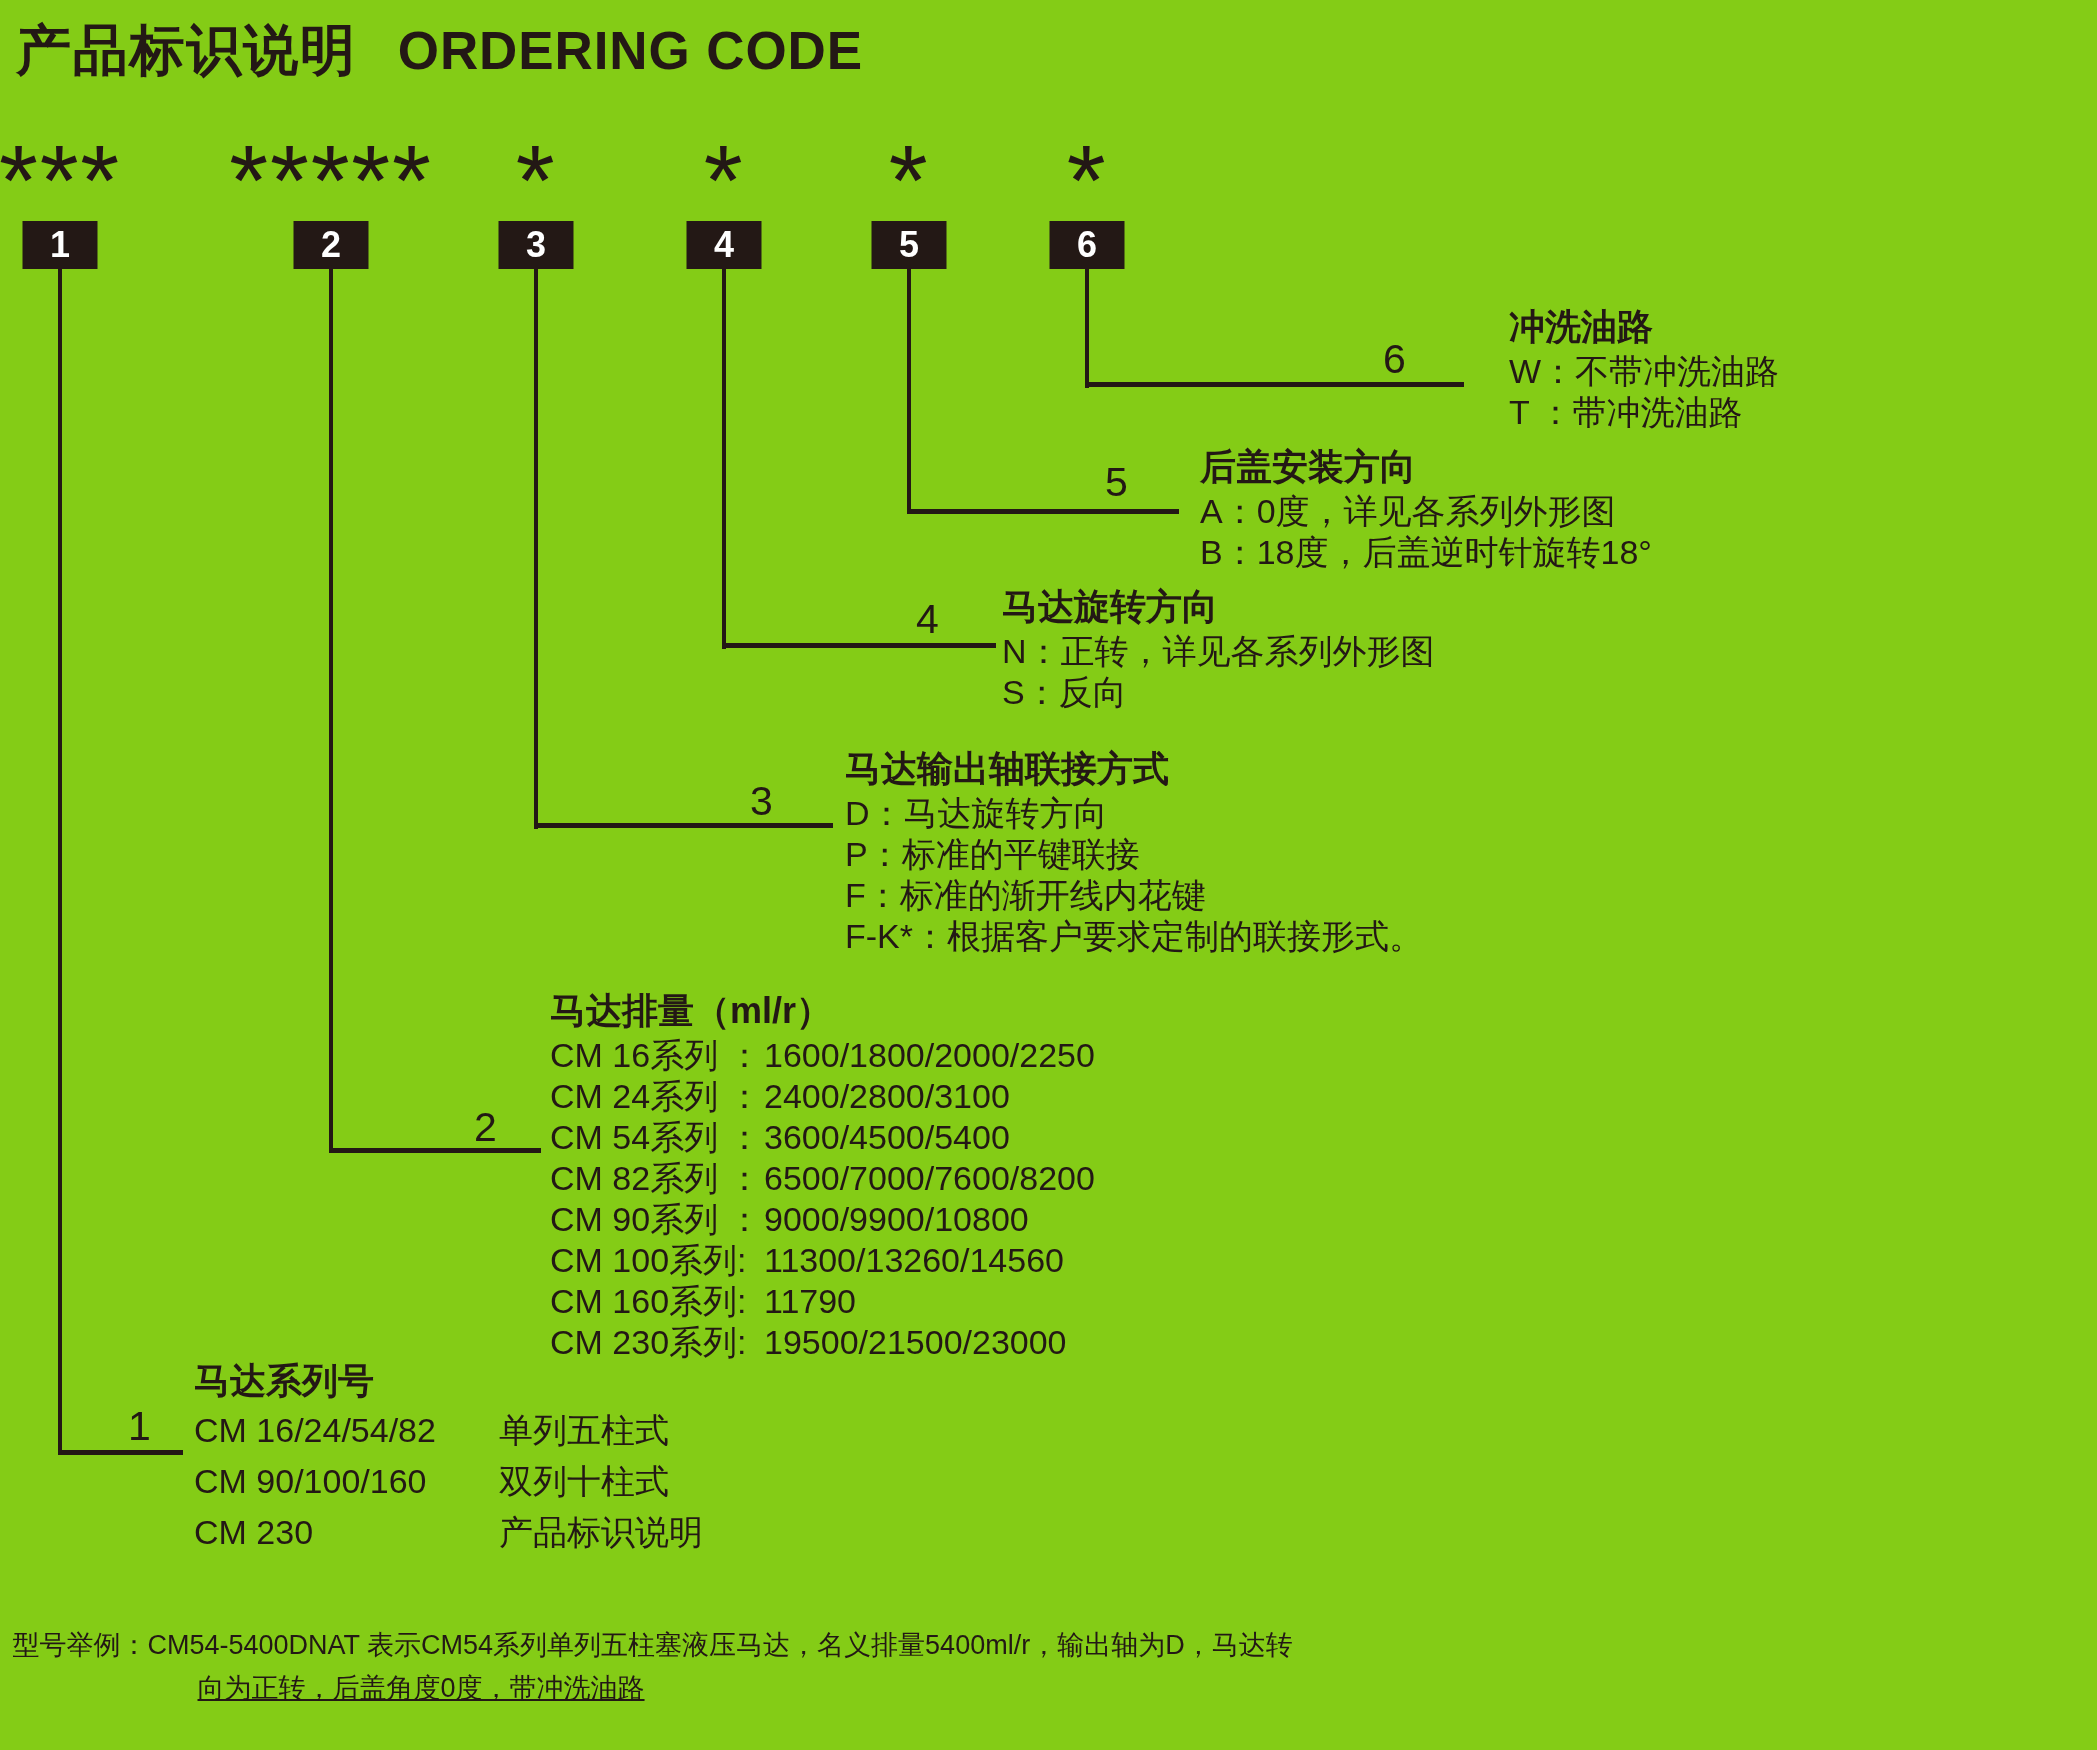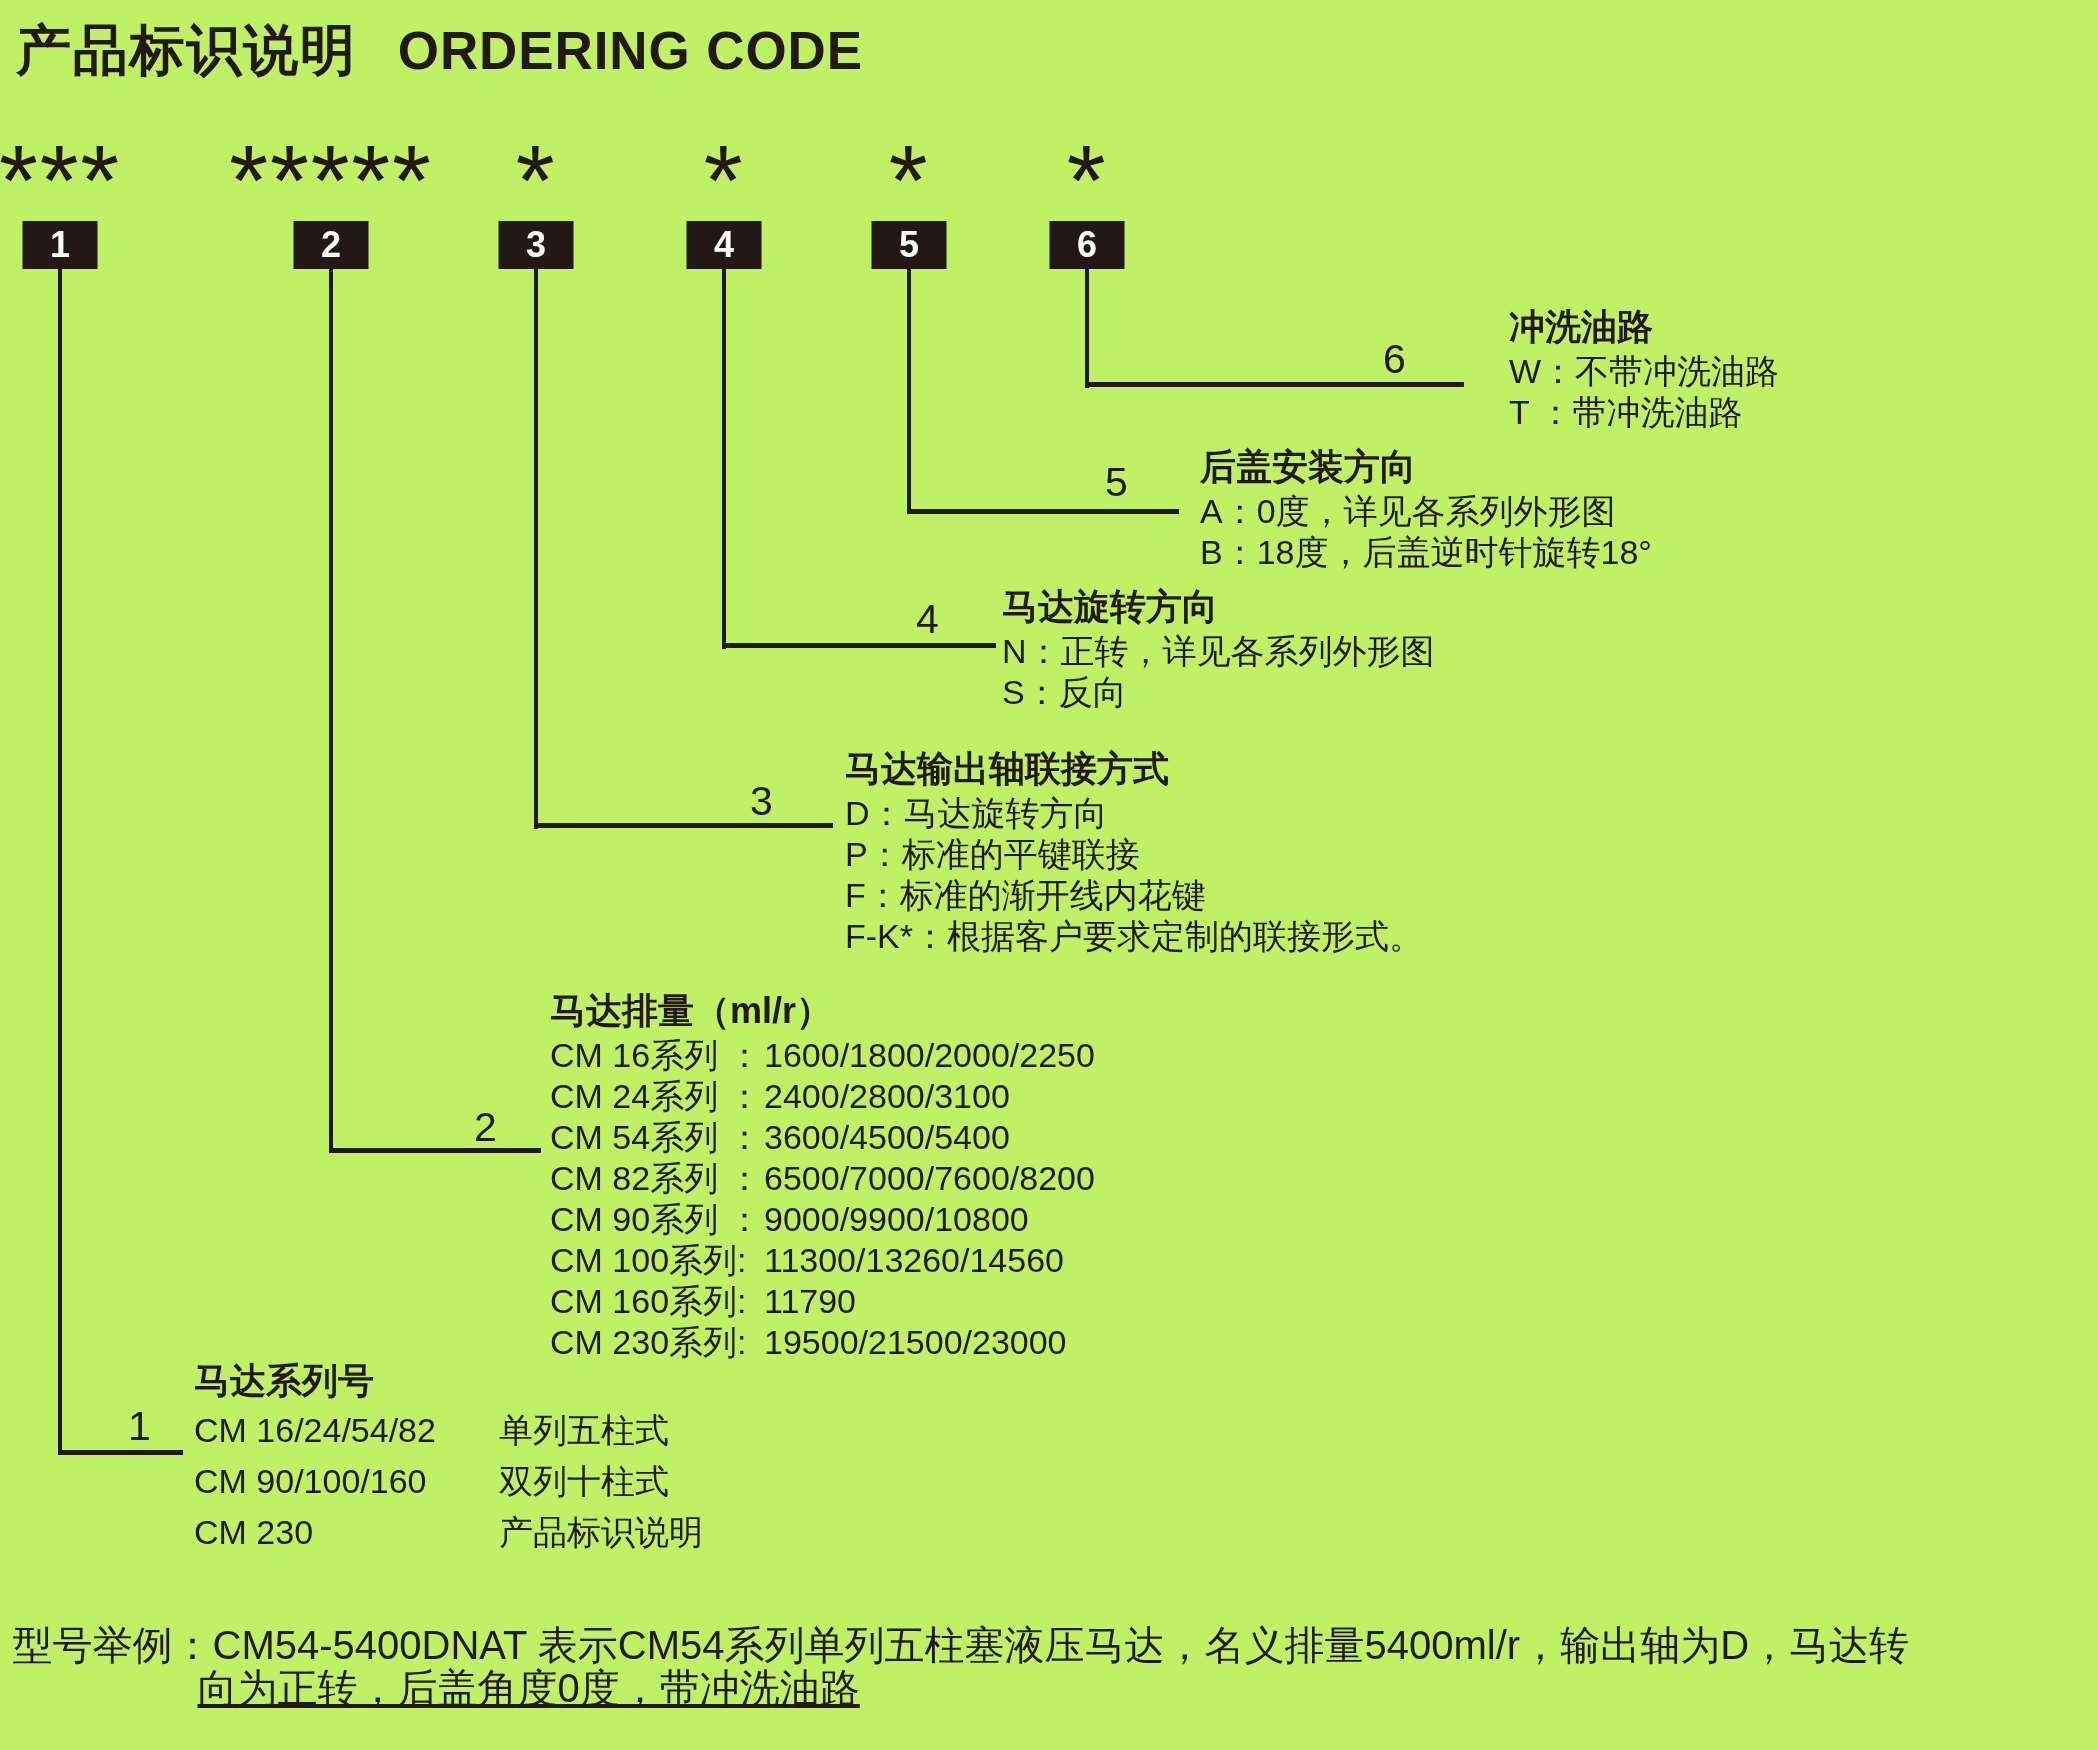--- a/index.html
+++ b/index.html
@@ -1,19 +1,19 @@
 <!DOCTYPE html>
 <html style="font-size:14.3px"><head>
 <meta charset="utf-8">
 <style>
   html,body{margin:0;padding:0;background:#ffffff;}
   .canvas{
     position:relative;
     width:2098px;height:1750px;
-    background:#bef264;
+    background:#84cc16;
     font-family:"Liberation Sans","DejaVu Sans",sans-serif;
     color:#231815;
     overflow:hidden;
   }
   
   .title{position:absolute;left:16px;top:14.3px;display:flex;align-items:baseline;white-space:nowrap;}
   .title .zh{font-size:55px;font-weight:bold;letter-spacing:1.8px;}
   .title .en{font-size:53px;font-weight:bold;margin-left:41px;letter-spacing:0.9px;}
   
   .stars{position:absolute;top:130px;font-size:100px;line-height:1;letter-spacing:1.8px;transform:translateX(-50%);white-space:nowrap;}
@@ -62,21 +62,21 @@
   #sec1{left:194px;top:1361px;}
   #sec1 .row{line-height:51px;}
   #sec1 .c1{display:inline-block;width:305px;}
   #sec2{left:550px;top:991px;}
   #sec2 .c1{display:inline-block;width:214px;}
   #sec3{left:845px;top:749px;}
   #sec4{left:1002px;top:587px;}
   #sec5{left:1200px;top:447px;}
   #sec6{left:1509px;top:307px;}
   
-  .example{position:absolute;left:12.5px;top:1624px;font-size:40px;line-height:43px;white-space:nowrap;}
+  .example{position:absolute;left:12.5px;top:1624px;font-size:27px;line-height:43px;white-space:nowrap;}
   .example .l1{display:flex;}
   .example .lbl{display:inline-block;}
   .example .l2{margin-left:185px;text-decoration:underline;}
 </style>
 </head>
 <body>
 
 <div class="canvas">
 
   <div class="title">

